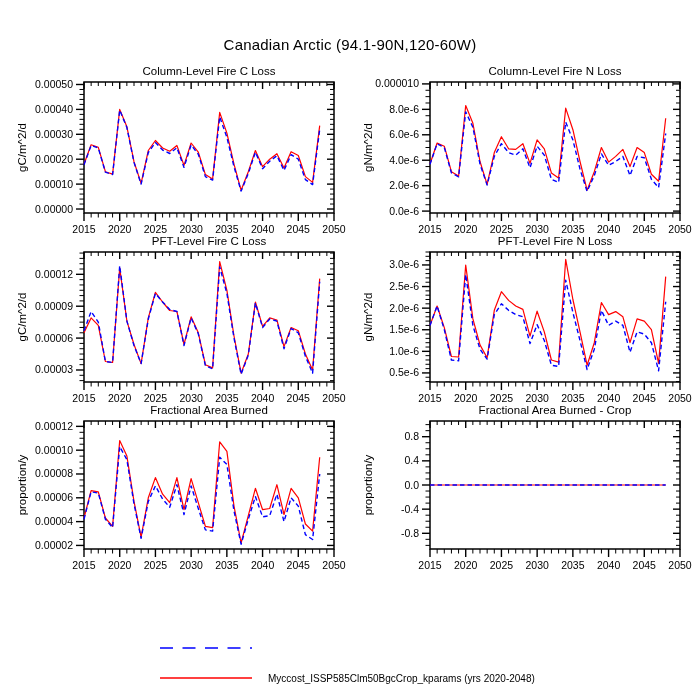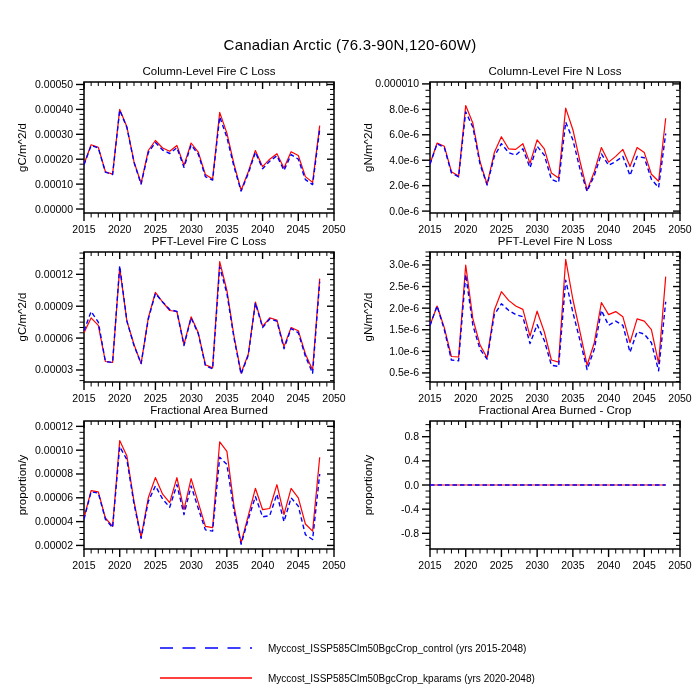--- a/index.html
+++ b/index.html
@@ -10,21 +10,21 @@
   svg.plot{position:absolute;}
   svg text{font-family:"Liberation Sans",sans-serif;fill:#000;}
   .legend{position:absolute;left:160px;top:633px;}
   .legend-row{display:flex;align-items:center;height:30px;}
   .legend-swatch{width:92px;height:6px;margin-right:16px;flex:0 0 auto;}
   .legend-label{font-size:10px;white-space:nowrap;}
 </style>
 </head>
 <body>
 
-<div class="suptitle">Canadian Arctic (76.3-90N,120-60W)</div>
+<div class="suptitle">Canadian Arctic (94.1-90N,120-60W)</div>
 
 <svg class="plot" id="plot-0" viewBox="0 0 336 188" style="left: 12px; top: 60px; width: 336px; height: 188px;">
     <rect x="72" y="22" width="250" height="131" fill="none" stroke="#000" stroke-width="1.5"></rect>
     <line x1="72" y1="153" x2="72" y2="161" stroke="#000" stroke-width="1.4"></line>
     <line x1="72" y1="22" x2="72" y2="29" stroke="#000" stroke-width="1.4"></line>
     <text x="72" y="173" text-anchor="middle" font-size="10.5">2015</text>
     <line x1="79.14285714285714" y1="153" x2="79.14285714285714" y2="157.5" stroke="#000" stroke-width="1"></line>
     <line x1="79.14285714285714" y1="22" x2="79.14285714285714" y2="26" stroke="#000" stroke-width="1"></line>
     <line x1="86.28571428571428" y1="153" x2="86.28571428571428" y2="157.5" stroke="#000" stroke-width="1"></line>
     <line x1="86.28571428571428" y1="22" x2="86.28571428571428" y2="26" stroke="#000" stroke-width="1"></line>
@@ -863,21 +863,20 @@
     <text transform="translate(14 86) rotate(-90)" text-anchor="middle" font-size="11.5">proportion/y</text>
     <polyline points="72.0,86.0 79.1,86.0 86.3,86.0 93.4,86.0 100.6,86.0 107.7,86.0 114.9,86.0 122.0,86.0 129.1,86.0 136.3,86.0 143.4,86.0 150.6,86.0 157.7,86.0 164.9,86.0 172.0,86.0 179.1,86.0 186.3,86.0 193.4,86.0 200.6,86.0 207.7,86.0 214.9,86.0 222.0,86.0 229.1,86.0 236.3,86.0 243.4,86.0 250.6,86.0 257.7,86.0 264.9,86.0 272.0,86.0 279.1,86.0 286.3,86.0 293.4,86.0 300.6,86.0 307.7,86.0" fill="none" stroke="#ff0000" stroke-width="1.2" stroke-linejoin="round"></polyline>
     <polyline points="72.0,86.0 79.1,86.0 86.3,86.0 93.4,86.0 100.6,86.0 107.7,86.0 114.9,86.0 122.0,86.0 129.1,86.0 136.3,86.0 143.4,86.0 150.6,86.0 157.7,86.0 164.9,86.0 172.0,86.0 179.1,86.0 186.3,86.0 193.4,86.0 200.6,86.0 207.7,86.0 214.9,86.0 222.0,86.0 229.1,86.0 236.3,86.0 243.4,86.0 250.6,86.0 257.7,86.0 264.9,86.0 272.0,86.0 279.1,86.0 286.3,86.0 293.4,86.0 300.6,86.0 307.7,86.0" fill="none" stroke="#0000ff" stroke-width="1.4" stroke-linejoin="round" stroke-dasharray="4.5 3"></polyline>
   </svg>
 
 <div class="legend">
   <div class="legend-row">
     <svg class="legend-swatch" width="92" height="6">
       <line x1="0" y1="3" x2="92" y2="3" stroke-width="1.6" stroke-dasharray="13 9.5" stroke="#0000ff"></line>
     </svg>
-    <span class="legend-label">Myccost_ISSP585Clm50BgcCrop_control (yrs 2015-2048)</span>
   </div>
   <div class="legend-row">
     <svg class="legend-swatch" width="92" height="6">
       <line x1="0" y1="3" x2="92" y2="3" stroke-width="1.4" stroke="#ff0000"></line>
     </svg>
     <span class="legend-label">Myccost_ISSP585Clm50BgcCrop_kparams (yrs 2020-2048)</span>
   </div>
 </div>
 
 </body></html>

